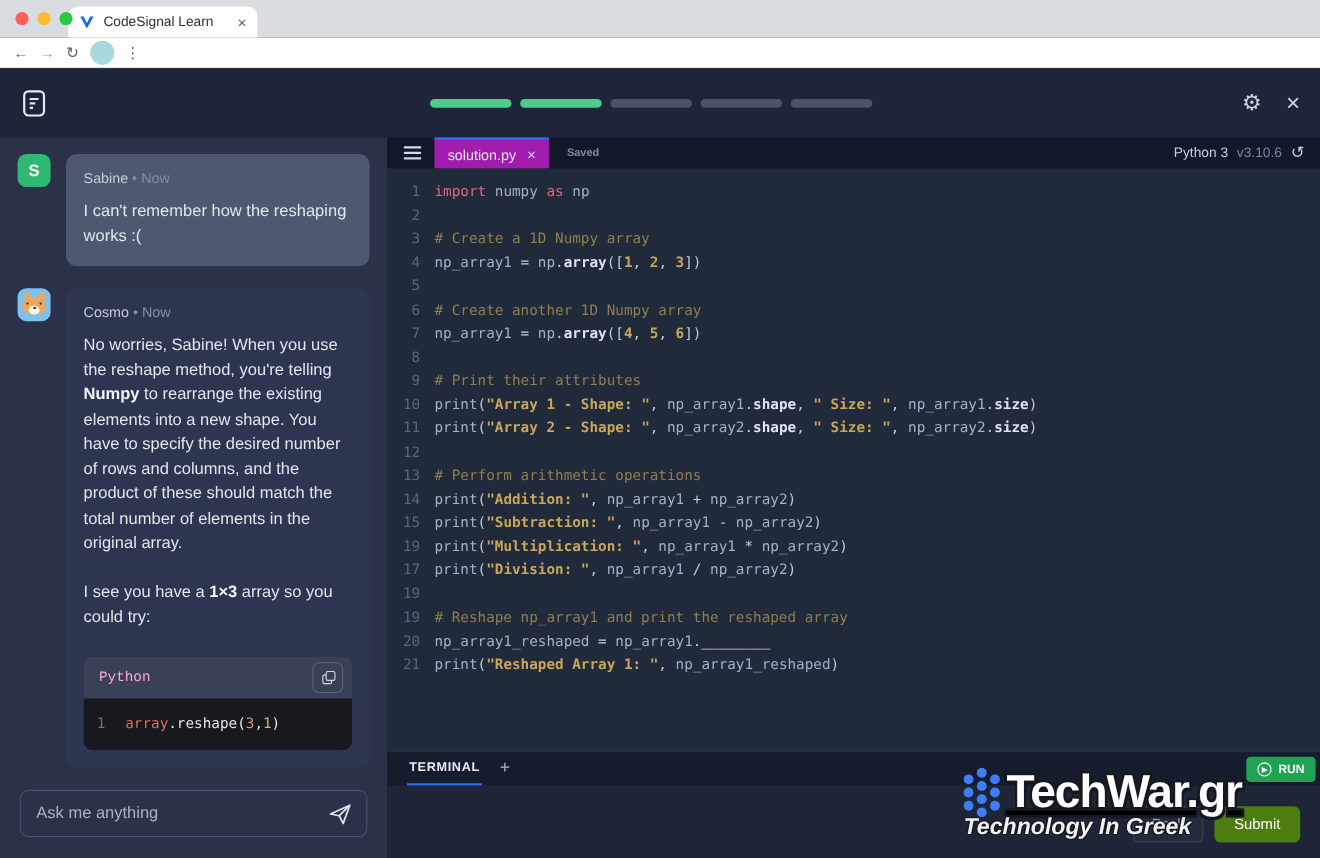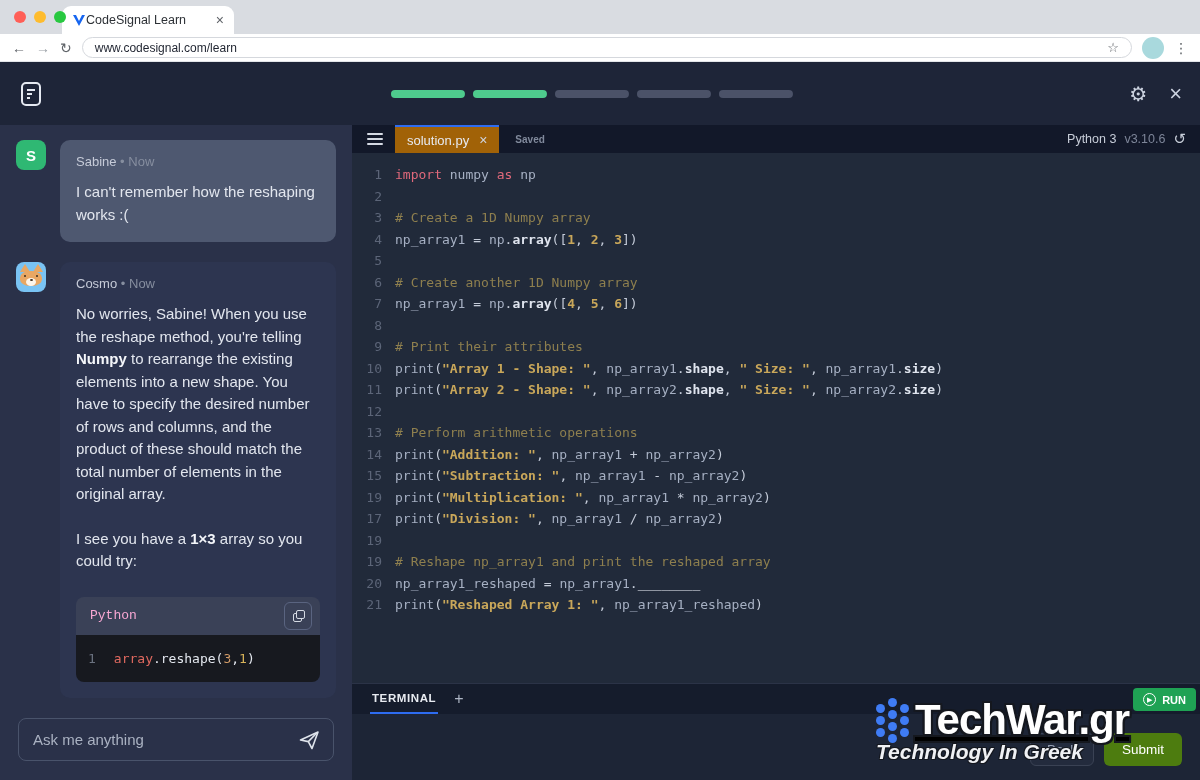--- a/index.html
+++ b/index.html
@@ -6,21 +6,21 @@
   html,body { width:1200px; height:780px; overflow:hidden; background:#1e2538;
               font-family:"Liberation Sans", sans-serif; }
 
   
   .chrome { width:100%; height:62px; }
   .tabstrip { height:34px; background:#d9dce1; display:flex; align-items:flex-end; position:relative; }
   .lights { position:absolute; left:14px; top:11px; display:flex; gap:8px; }
   .light { width:12px; height:12px; border-radius:50%; }
   .light.red{background:#ff5f57} .light.yellow{background:#febc2e} .light.green{background:#28c840}
   .btab { margin-left:62px; width:172px; height:28px; background:#ffffff; border-radius:9px 9px 0 0;
-          display:flex; align-items:center; padding:0 10px; }
+          display:flex; align-items:center; padding:0 10px; gap:8px; }
   .btab-title { font-size:12.5px; color:#2d3136; flex:1; white-space:nowrap; overflow:hidden; }
   .btab-close { color:#5f6368; font-size:14px; line-height:1; }
   .urlrow { height:28px; background:#ffffff; display:flex; align-items:center; padding:0 12px; gap:10px;
             border-bottom:1px solid #e3e5e8; }
   .navic { color:#5f6368; font-size:14px; }
   .navic.fwd { color:#9aa0a6; }
   .urlpill { flex:1; height:21px; border:1px solid #d5d8dd; border-radius:11px; display:flex;
              align-items:center; padding:0 12px; gap:8px; }
   .urltext { flex:1; font-size:12px; color:#1f2430; }
   .star { color:#5f6368; font-size:13px; }
@@ -86,21 +86,21 @@
             border-radius:8px; display:flex; align-items:center; padding:0 12px 0 14px; }
   .askbox input { flex:1; background:transparent; border:none; outline:none; font-size:15px; color:#e2e6ee;
                   font-family:"Liberation Sans", sans-serif; }
   .askbox input::placeholder { color:#aab2c2; opacity:1; }
 
   
   .editorcol { flex:1; display:flex; flex-direction:column; }
   .tabbar { height:28px; background:#121829; display:flex; align-items:stretch; position:relative; }
   .hamb { width:16px; display:flex; flex-direction:column; justify-content:center; gap:3px; margin:0 12px 0 15px; }
   .hamb span { display:block; height:2px; background:#d4d9e3; border-radius:1px; }
-  .edtab { background:#a16207; border-top:2px solid #2e6cf0; display:flex; align-items:center; gap:10px;
+  .edtab { background:#a21caf; border-top:2px solid #2e6cf0; display:flex; align-items:center; gap:10px;
            padding:0 12px; font-size:13px; color:#e7eaf1; }
   .edtab-close { color:#cfd5e0; font-size:14px; }
   .savedtxt { align-self:center; margin-left:16px; font-size:10px; color:#818a9c;font-weight:bold; }
   .runtime { position:absolute; right:14px; top:0; height:100%; display:flex; align-items:center; gap:8px;
              font-size:12.5px; }
   .runtime .rt1 { color:#c7cdd8; }
   .runtime .rt2 { color:#7d8598; }
   .reset { color:#c7cdd8; font-size:15px; }
 
   
@@ -156,24 +156,20 @@
         <polygon points="1,2 7,13 13,2 10,2 7,8 4,2" fill="#1766f0"></polygon>
       </svg>
       <span class="btab-title">CodeSignal Learn</span>
       <span class="btab-close">×</span>
     </div>
   </div>
   <div class="urlrow">
     <span class="navic">←</span>
     <span class="navic fwd">→</span>
     <span class="navic">↻</span>
-    <div class="urlpill">
-      <span class="urltext">www.codesignal.com/learn</span>
-      <span class="star">☆</span>
-    </div>
     <div class="chromeavatar"></div>
     <span class="kebab">⋮</span>
   </div>
 </div>
 
 <div class="appheader">
   <svg class="docicon" width="26" height="28" viewBox="0 0 26 28">
     <rect x="4" y="3" width="18" height="22" rx="4" fill="none" stroke="#e6eaf2" stroke-width="2"></rect>
     <line x1="9" y1="10" x2="17" y2="10" stroke="#e6eaf2" stroke-width="2"></line>
     <line x1="9" y1="14" x2="14" y2="14" stroke="#e6eaf2" stroke-width="2"></line>

